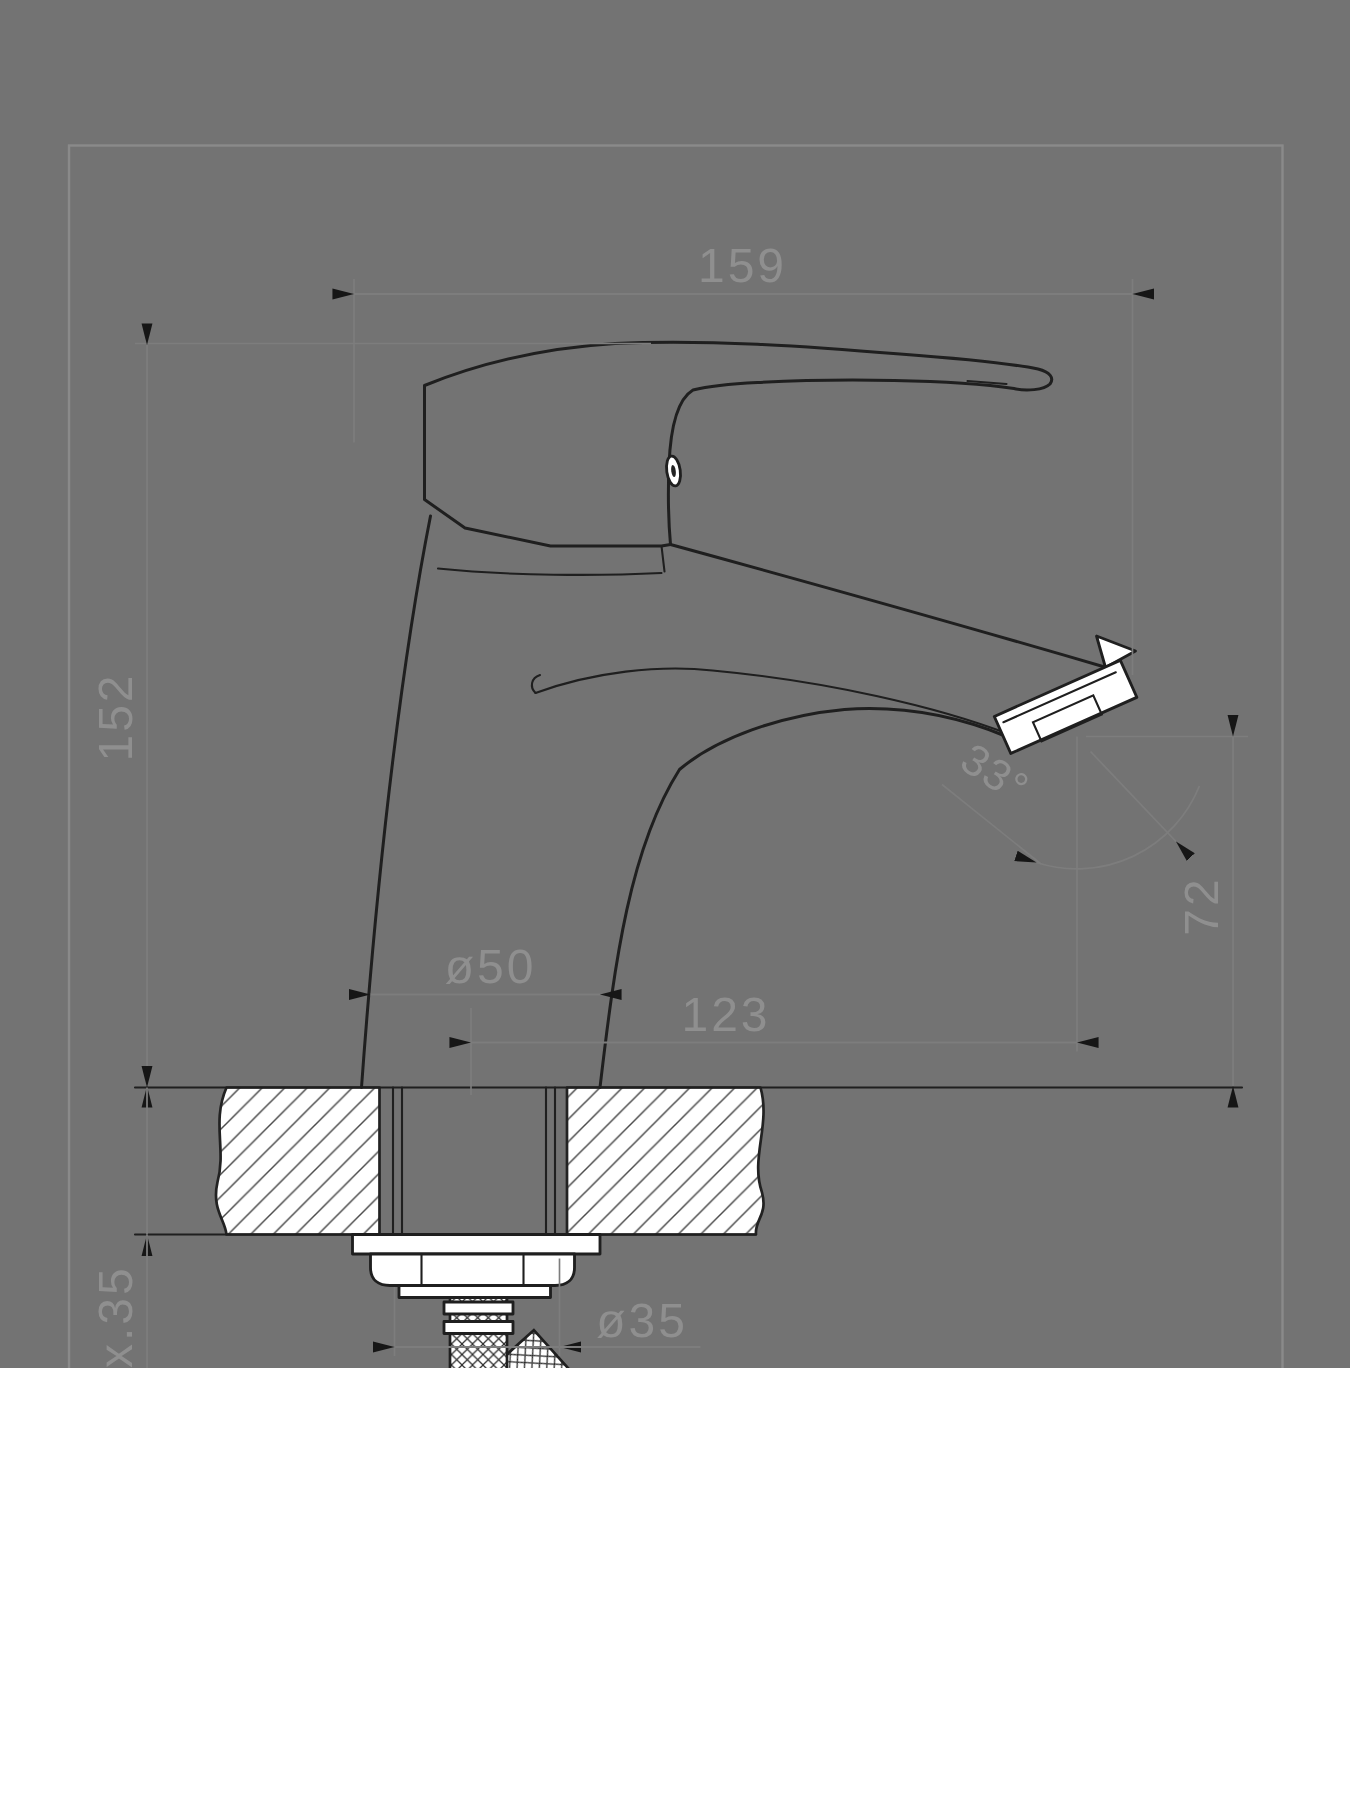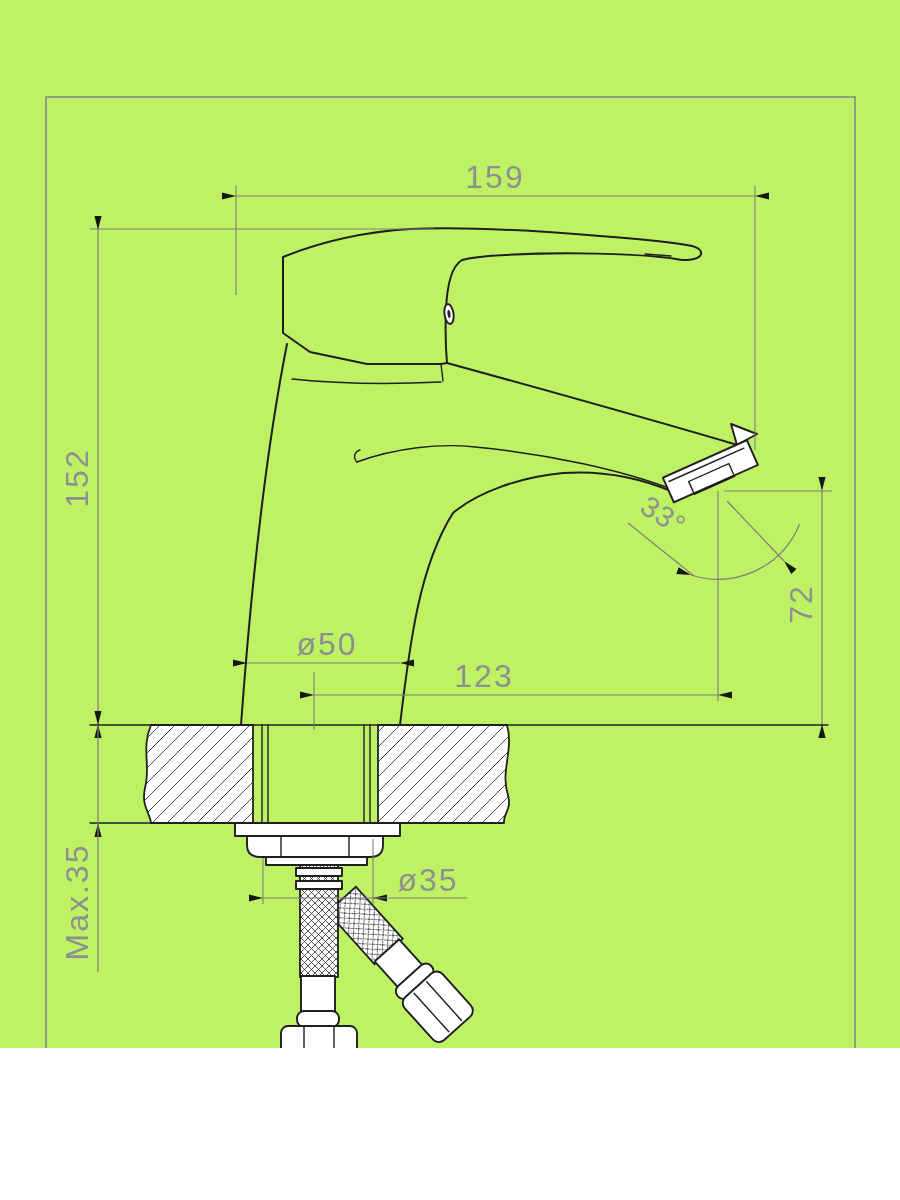--- a/index.html
+++ b/index.html
@@ -1,16 +1,16 @@
 <!DOCTYPE html>
 <html><head>
 <meta charset="utf-8">
 <style>
   html,body{margin:0;padding:0;background:#ffffff;}
-  .sheet{width:900px;height:1048px;background:#bef264;position:relative;overflow:hidden;}
+  .sheet{width:900px;height:912px;background:#737373;position:relative;overflow:hidden;}
   svg{display:block;}
   .outline{fill:none;stroke:#1f1f1f;stroke-width:2;stroke-linecap:round;stroke-linejoin:round;}
   .outline-thin{fill:none;stroke:#1f1f1f;stroke-width:1.4;stroke-linecap:round;}
   .whitepart{fill:#ffffff;stroke:#1f1f1f;stroke-width:1.9;stroke-linejoin:round;}
   .dimline{stroke:#7d7d7d;stroke-width:1.2;fill:none;}
   .extline{stroke:#7d7d7d;stroke-width:1.1;fill:none;}
   .dimtext{font-family:"Liberation Sans", sans-serif;font-size:32px;letter-spacing:2px;fill:#8f8f8f;font-weight:400;}
   .dimtext-small{font-family:"Liberation Sans", sans-serif;font-size:29px;letter-spacing:1px;fill:#8f8f8f;}
   .frame{fill:none;stroke:#8a8a8a;stroke-width:1.6;}
   .hatched{fill:url(#hatch);stroke:#222222;stroke-width:1.8;stroke-linejoin:round;}

